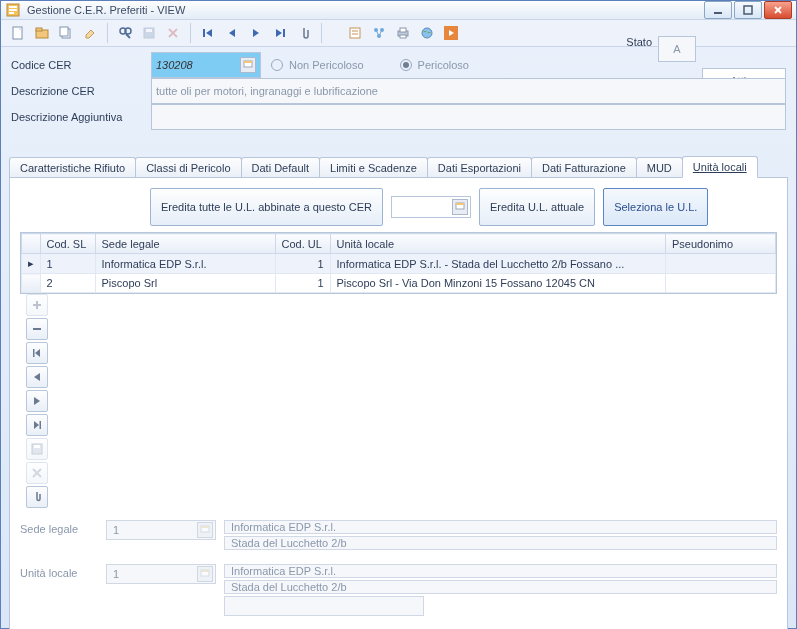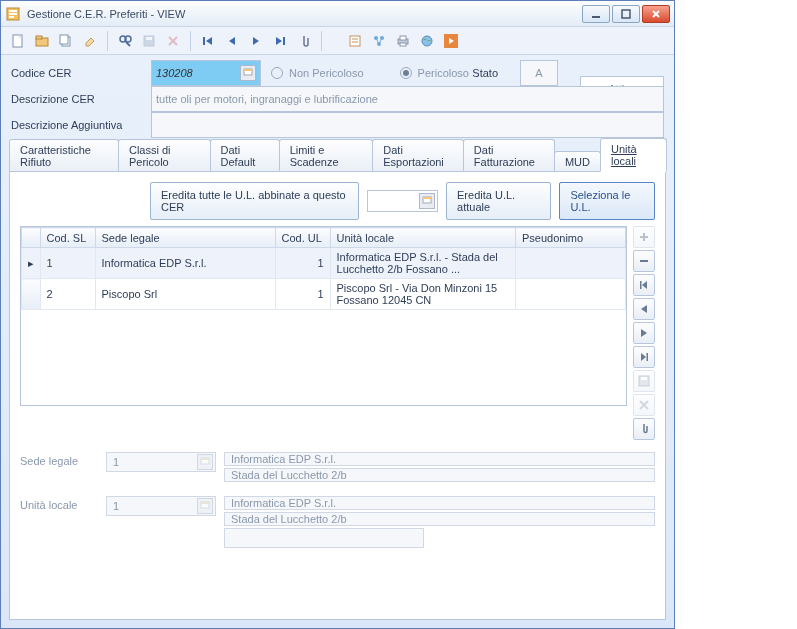--- a/index.html
+++ b/index.html
@@ -1,53 +1,53 @@
 <!DOCTYPE html>
 <html><head>
 <meta charset="utf-8">
 <style>
   * { box-sizing: border-box; font-family: "Segoe UI", Tahoma, sans-serif; font-size: 11px; }
   body { margin: 0; background: #fff; }
-  .window { width: 675px; height: 629px; border: 1px solid #5a7fbb; background: linear-gradient(#eaf1fb,#dbe7f8); display: flex; flex-direction: column; }
+  .window { width: 797px; height: 629px; border: 1px solid #5a7fbb; background: linear-gradient(#eaf1fb,#dbe7f8); display: flex; flex-direction: column; }
   .titlebar { height: 26px; display: flex; align-items: center; padding: 0 4px; background: linear-gradient(#fdfefe,#e3ecf7); border-bottom: 1px solid #c9d6e8; }
   .titlebar .app-icon { width: 16px; height: 16px; margin-right: 6px; display:inline-flex; align-items:center; justify-content:center;}
   .titlebar .title { color: #3b4b66; flex: 1; }
   .winbtns { display: flex; gap: 2px; }
   .winbtn { width: 28px; height: 18px; border: 1px solid #8aa6c6; border-radius: 2px; display:flex; align-items:center; justify-content:center; background: linear-gradient(#f6fafe,#d8e6f6); cursor:pointer;}
   .winbtn.close { background: linear-gradient(#f7a28e,#d84c2f); border-color:#b03b24; color:#fff;}
   .toolbar { height: 28px; display:flex; align-items:center; gap:2px; padding: 2px 6px; background:#eef3fb; border-bottom:1px solid #c9d6e8;}
   .toolbtn { width:22px; height:22px; display:flex; align-items:center; justify-content:center; border:1px solid transparent; border-radius:2px; cursor:pointer;}
   .toolbtn.disabled { opacity:.35; cursor:default;}
   .toolsep { width:1px; height:20px; background:#c3d1e4; margin:0 4px;}
   .form-area { padding: 6px 10px 4px 10px; }
   .form-row { display:flex; align-items:center; height:24px; margin-bottom:2px;}
   .form-row label { width:140px; color:#2e3d57;}
   .txt { height:20px; border:1px solid #b7c6da; background:#fff; padding:12px 4px; color:#62728a; display:flex; align-items:center;}
   .txt.readonly { background:#f5f7fa; color:#8a98ac;}
   .txt.code { width:110px; background:#7ecbf3; color:#333; font-style:italic; display:flex; justify-content:space-between; align-items:center;}
   .picker-btn { width:16px; height:16px; background:#e9edf3; border:1px solid #aab9cd; display:inline-flex; align-items:center; justify-content:center; cursor:pointer;}
   .radio-set { display:flex; align-items:center; gap:6px; margin-left:10px; color:#8a98ac;}
   .radio { width:12px; height:12px; border:1px solid #9aa9bd; border-radius:50%; display:inline-flex; align-items:center; justify-content:center;}
   .radio.sel::after { content:""; width:6px; height:6px; background:#6f7e92; border-radius:50%;}
-  .state-wrap { margin-left:auto; display:flex; align-items:center; gap:22px;}
+  .state-wrap { margin-left:auto; display:flex; align-items:flex-start; gap:6px;}
   .state-wrap .txt { width:38px; text-align:center; justify-content:center;}
   .state-wrap .txt2 { width:84px;margin-top:32px; }
 
-  .tabstrip { display:flex; padding: 0 8px; margin-top:4px; align-items:flex-end; height:24px; position:relative;}
+  .tabstrip { display:flex; padding: 0 8px; margin-top:20px; align-items:flex-end; height:24px; position:relative;}
   .tab { padding:4px 10px; border:1px solid #b7c6da; border-bottom:none; background:linear-gradient(#fdfdfe,#e9eff7); color:#2e3d57; margin-right:-1px; border-radius:3px 3px 0 0; cursor:pointer; position:relative; top:1px;}
   .tab.active { background:#fff; font-weight:normal; z-index:2; border-bottom:1px solid #fff;text-decoration:underline;}
   .tabpanel { margin:0 8px 8px 8px; border:1px solid #b7c6da; background:#fff; flex:1; display:flex; flex-direction:column; padding:10px; position:relative;}
   .main-wrap { flex:1; display:flex; flex-direction:column;}
 
   .row-controls { display:flex; align-items:center; gap:8px; margin-bottom:6px; padding-left:130px;}
   .btn { height:22px; padding:18px 10px; border:1px solid #9db4d2; background:linear-gradient(#fdfefe,#e6eef8); color:#2e3d57; cursor:pointer; display:inline-flex; align-items:center; border-radius:2px;}
   .btn.primary { border-color:#5a86c8; color:#2b4f8e; background:linear-gradient(#f4f8fd,#dbe8f8);}
   .small-input { width:80px; height:22px; border:1px solid #b7c6da; display:flex; align-items:center; justify-content:flex-end; padding-right:2px;}
 
-  .grid-area { display:flex; }
+  .grid-area { display:flex;flex-direction:column; }
   .grid { flex:1; border:1px solid #b7c6da; height:180px; overflow:hidden; background:#fff;}
   .grid table { width:100%; border-collapse:collapse;}
   .grid th { background:linear-gradient(#fbfcfe,#e7eef7); border:1px solid #cdd9e8; font-weight:normal; color:#2e3d57; text-align:left; padding:3px 6px; height:20px;}
   .grid td { border:1px solid #e2e8f1; padding:3px 6px; color:#2e3d57; height:19px;}
   .grid tr.sel td { background:#eef3fb;}
   .rowhdr { width:18px; background:linear-gradient(#fbfcfe,#e7eef7); border:1px solid #cdd9e8; text-align:center; color:#6a7a90;}
   .sidebtns { width:22px; margin-left:6px; display:flex; flex-direction:column; gap:2px;}
   .sidebtn { width:22px; height:22px; border:1px solid #b7c6da; background:linear-gradient(#fdfdfe,#e9eff7); display:flex; align-items:center; justify-content:center; cursor:pointer; color:#6a7a90; border-radius:2px;}
   .sidebtn.disabled { opacity:.45; cursor:default;}
 

